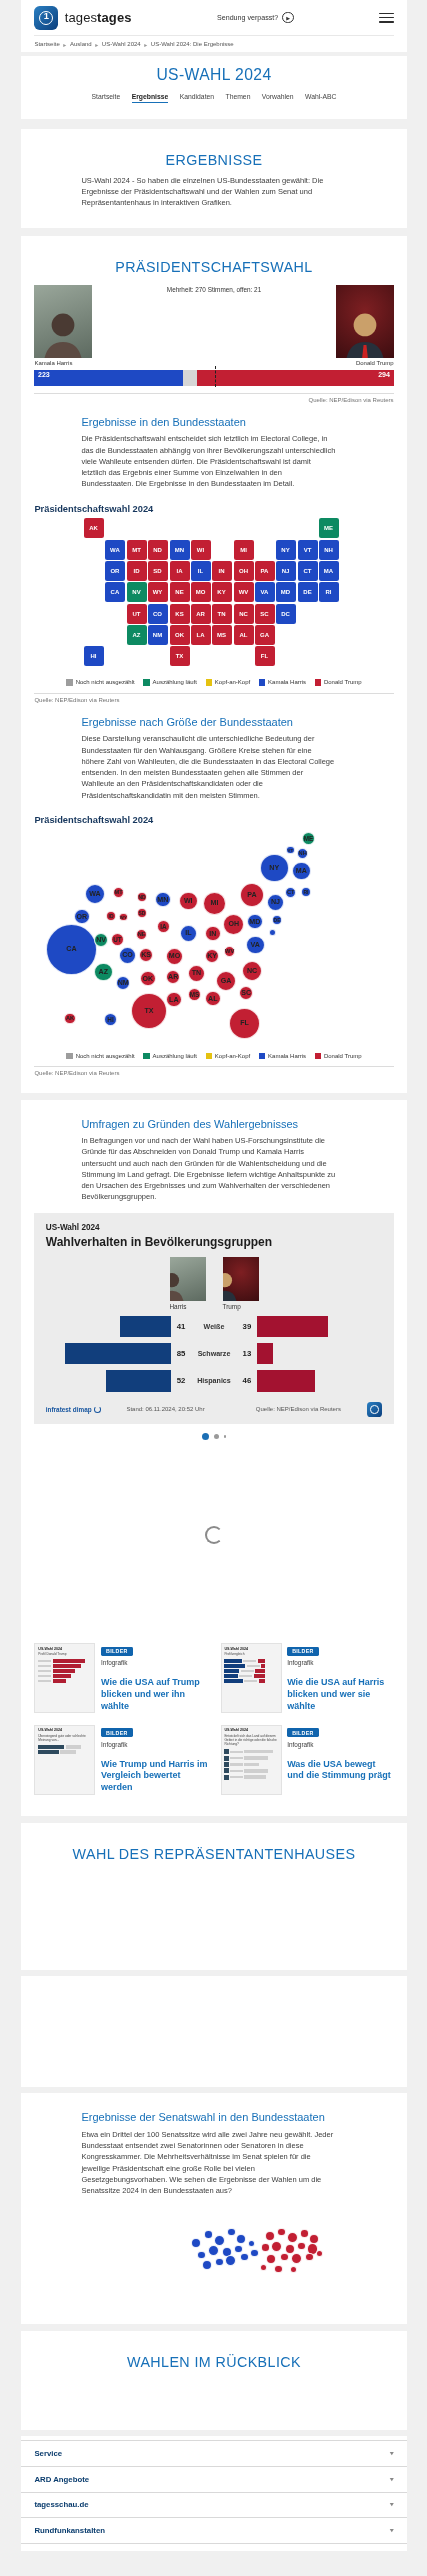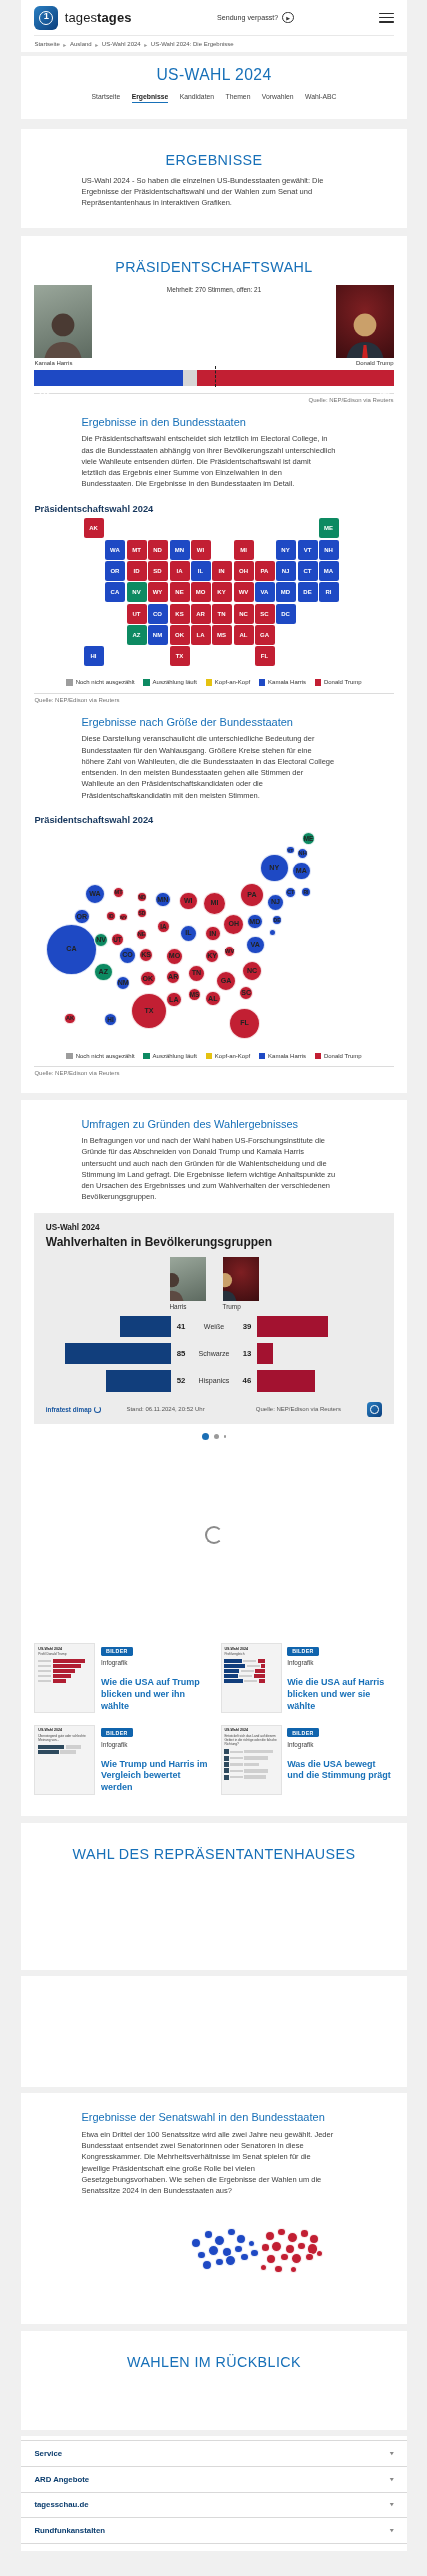--- a/index.html
+++ b/index.html
@@ -48,21 +48,21 @@
   .duel { display:flex; align-items:flex-start; margin-top:2.9px;}
   .cand { width:58px;}
   .cand .photo { width:58px; height:73px; position:relative; overflow:hidden;}
   .photo svg{position:absolute; bottom:-4.3px; left:50%; transform:translateX(-50%);}
   .photo.harris { background:linear-gradient(160deg,#9aa79b,#5d6a60);}
   .photo.trump  { background:radial-gradient(circle at 50% 35%,#7e1f22,#3c0d10);}
   .cand .cname { font-size:6px; color:#333; margin-top:2.1px;}
   .majnote { flex:1; text-align:center; font-size:6.4px; color:#333; padding-top:1.4px;}
   .evbar { display:flex; height:15.7px; margin-top:4.3px; position:relative; }
   .evbar .b { height:100%; }
-  .evbar .num { color:#fff; font-size:7.1px; font-weight:bold; position:absolute; top:20px;}
+  .evbar .num { color:#fff; font-size:7.1px; font-weight:bold; position:absolute; top:1px;}
   .evbar .num.l{left:3.6px;} .evbar .num.r{right:3.6px;}
   .evmark { position:absolute; top:-3.6px; bottom:-1.4px; width:0;
     border-left:1.4px dashed #222; }
 
   
   .tilemap { position:relative; width:261px; height:154px; margin:4.3px auto 1.4px;}
   .tile { position:absolute; width:20px; height:20px; border-radius:2.1px;
     color:#fff; font-size:6px; font-weight:bold; display:flex; align-items:center;
     justify-content:center; cursor:pointer;}
   .legend { display:flex; justify-content:center; gap:8.6px; margin:7.1px 0 1.4px;
@@ -77,21 +77,21 @@
     border:0.7px solid rgba(255,255,255,.85); color:#222;}
 
   
   .info { background:#ececec; margin-top:10px; padding:10px 11.4px 7.1px;}
   .info .kick { font-size:8.2px; font-weight:bold; color:#1d1d1d;}
   .info .ititle { font-size:12px; color:#1d1d1d; margin-top:2.9px; font-weight:700;}
   .iphotos { display:flex; justify-content:center; gap:17px; margin-top:8.6px;}
   .iph { width:36px;}
   .iph .photo{width:36px; height:44px;}
   .iph .lbl{font-size:6.4px; color:#333; margin-top:2.1px;}
-  .irow { display:flex; align-items:center; margin-top:5.7px;}
+  .irow { display:flex; align-items:center; margin-top:5.7px;font-weight:bold;}
   .ibarL,.ibarR { flex:1; height:21.4px; position:relative;}
   .ibarL .bar{position:absolute; right:0; top:0; height:100%; background:#113e7c;}
   .ibarR .bar{position:absolute; left:0; top:0; height:100%; background:#a31230;}
   .imid { width:86px; display:flex; align-items:center; justify-content:space-between;
     padding:0 5.7px; font-size:7.1px; color:#333;}
   .imid b{font-size:7.8px; color:#1d1d1d;}
   .ifoot { display:flex; align-items:center; margin-top:10px; font-size:6px; color:#555;}
   .infratest { color:#14539e; font-weight:bold; font-size:6.4px; display:flex; align-items:center; gap:2.1px;}
   .infrologo{width:7.1px; height:7.1px; border:1.8px solid #14539e; border-radius:50%; border-top-color:transparent;}
   .ifoot .mid{flex:1; display:flex; justify-content:space-around;}

